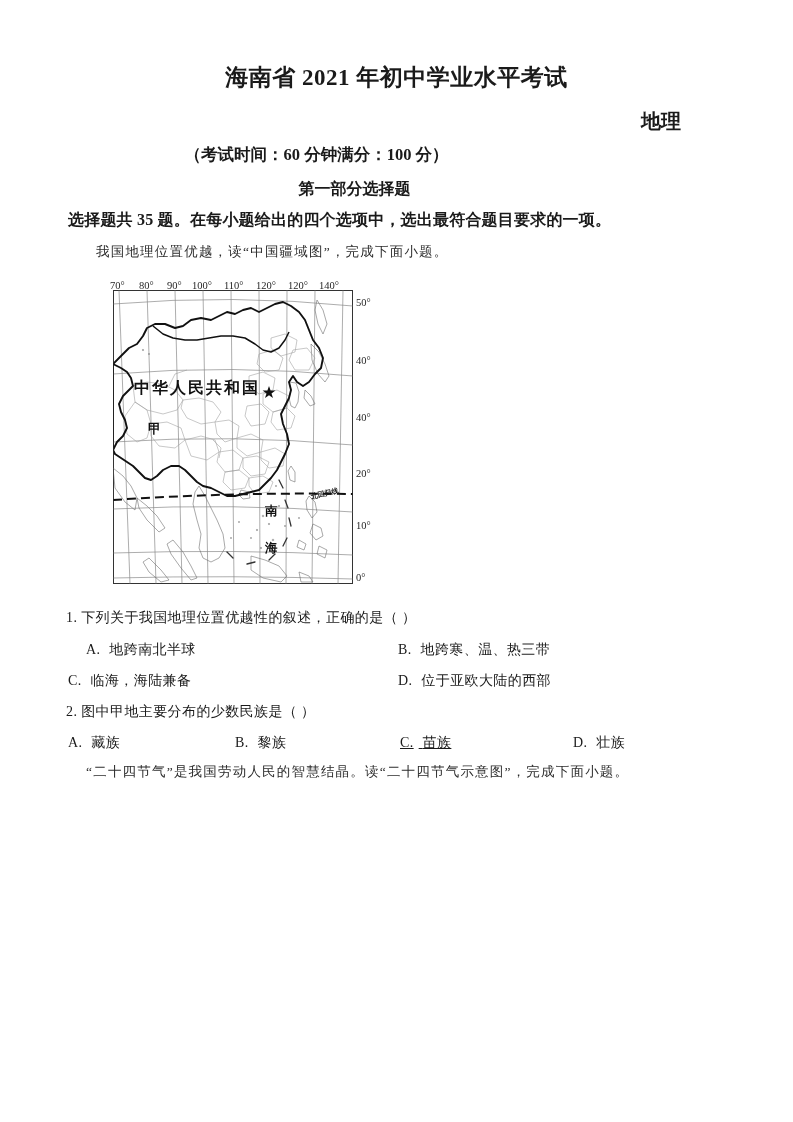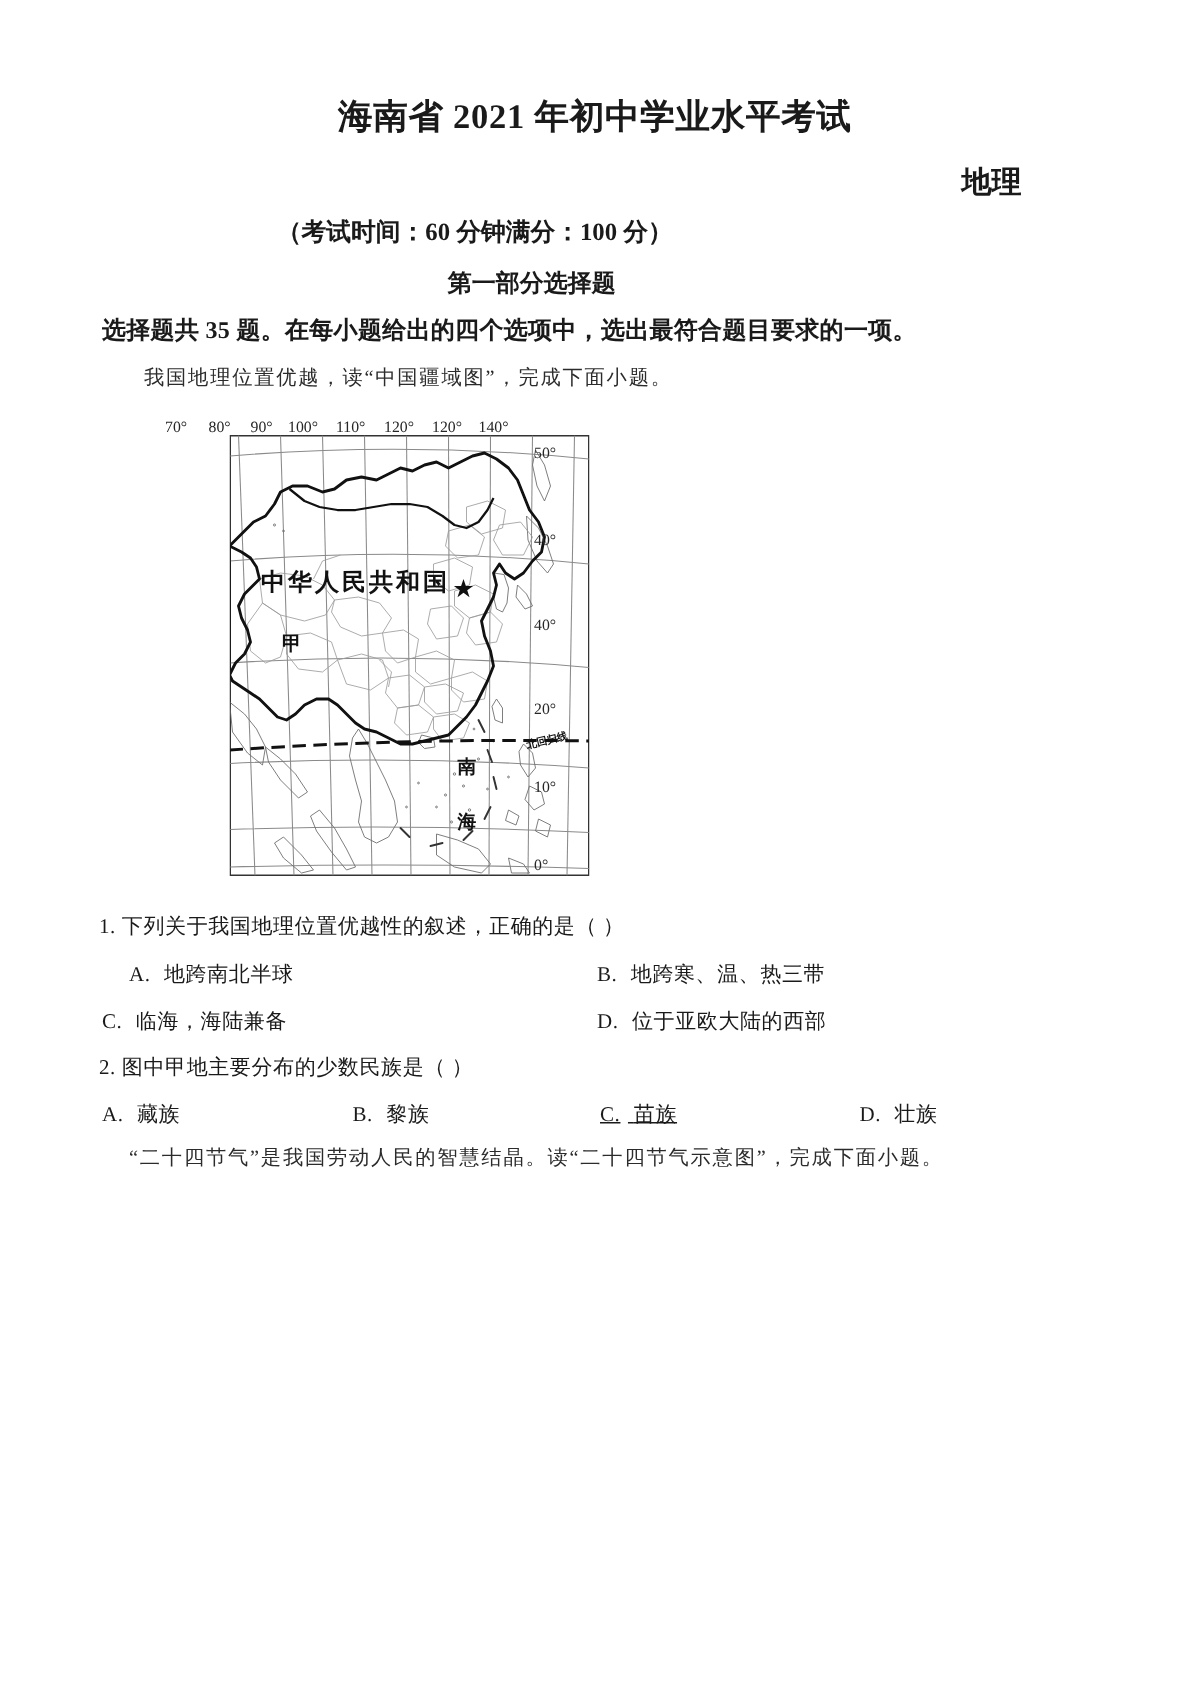--- a/index.html
+++ b/index.html
@@ -106,21 +106,20 @@
   .q2-c { left: 400px; top: 734px; text-decoration: underline; }
   .q2-d { left: 560px; top: 734px; margin-left: 13px; }
 
   
   .map-figure {
     position: absolute;
     left: 113px;
     top: 290px;
     width: 240px;
     height: 294px;
-    margin-left: 40px;
   }
   .map-figure svg { display: block; }
 
   .map-lon-labels, .map-lat-labels { position: absolute; }
   .lon-tick {
     position: absolute;
     font-size: 10.5px;
     font-family: "Liberation Serif", "DejaVu Serif", serif;
     color: #262626;
     white-space: nowrap;

